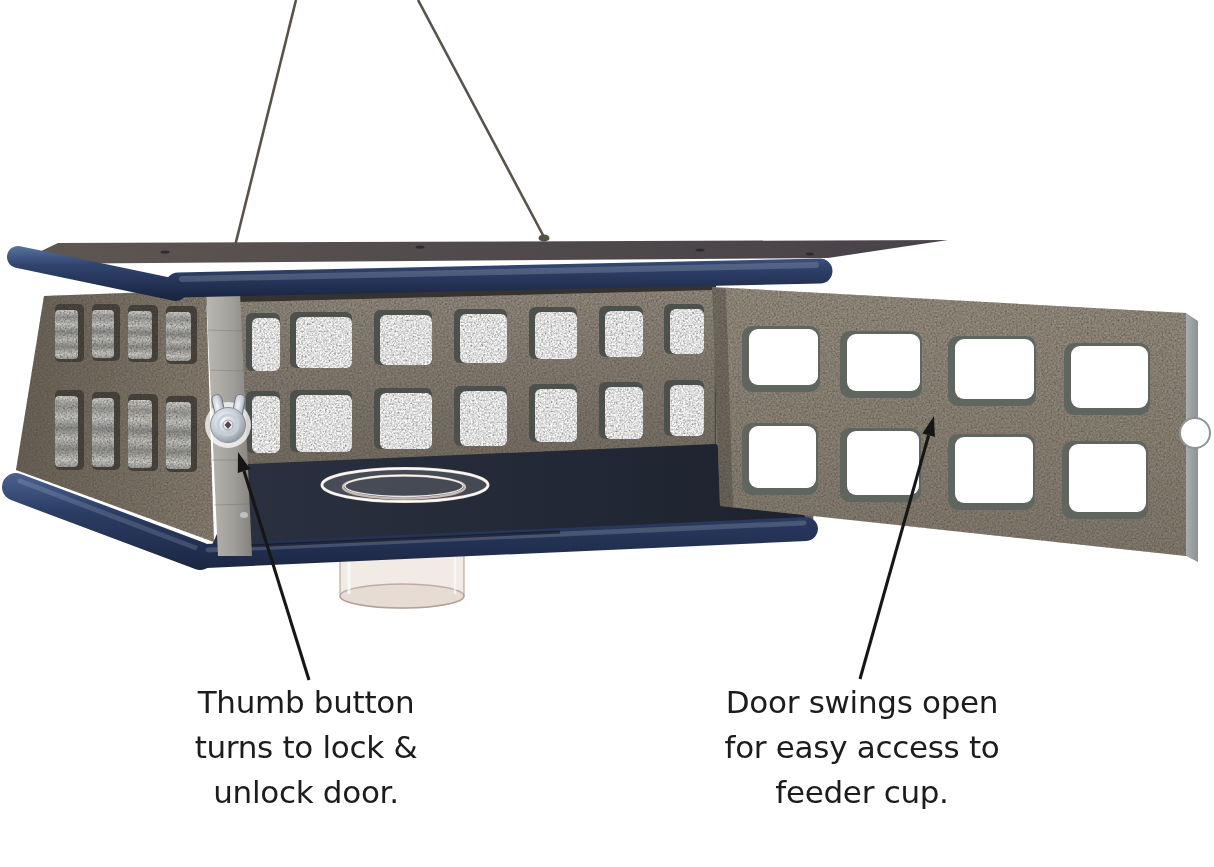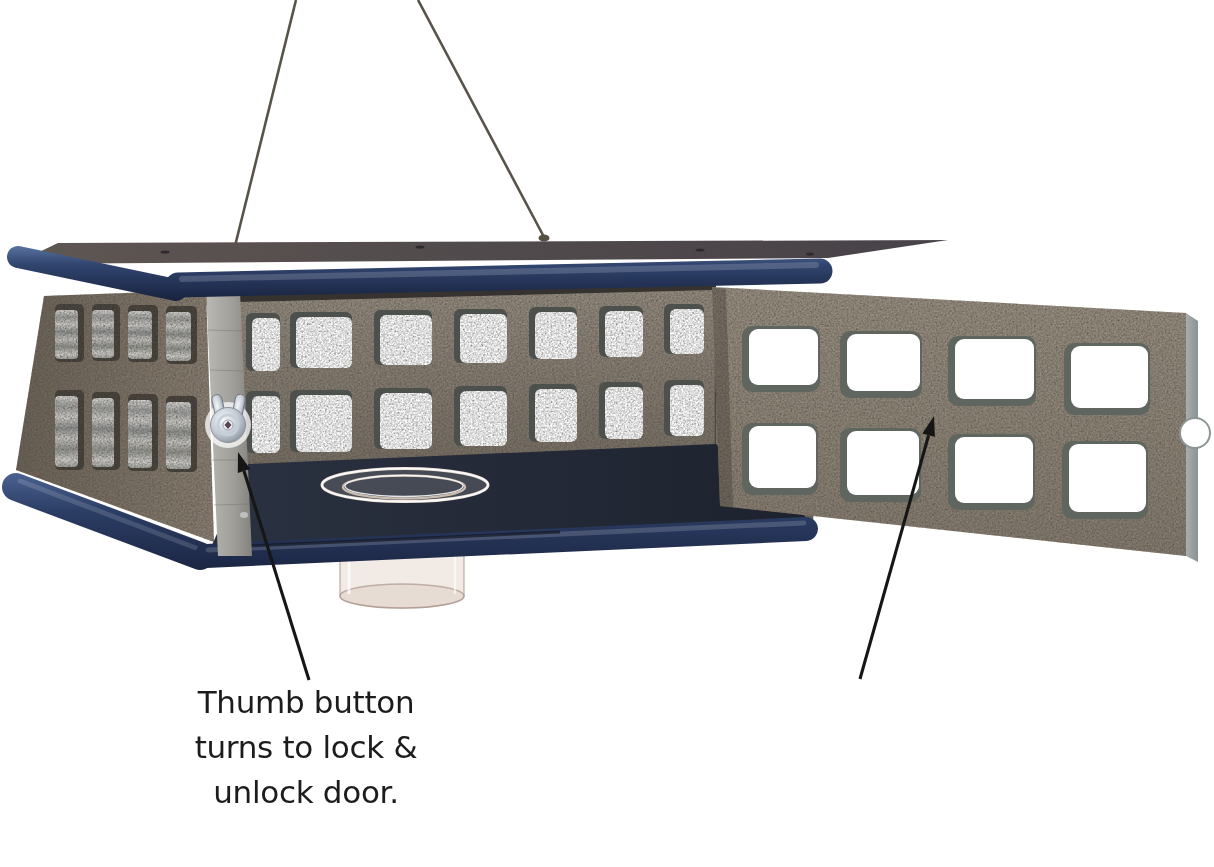--- a/index.html
+++ b/index.html
@@ -274,14 +274,17 @@
         <path class="arrow-line" d="M860,679 L928.6,435.3"></path>
         <polygon class="arrow-head" points="934,416 934.9,437.1 922.3,433.5"></polygon>
       </g>
     </g>
   </svg>
 
   <div class="caption caption-left">Thumb button
 turns to lock &amp;
 unlock door.</div>
 
+  <div class="caption caption-right">Door swings open
+for easy access to
+feeder cup.</div>
 
 </div>
 
 </body></html>

